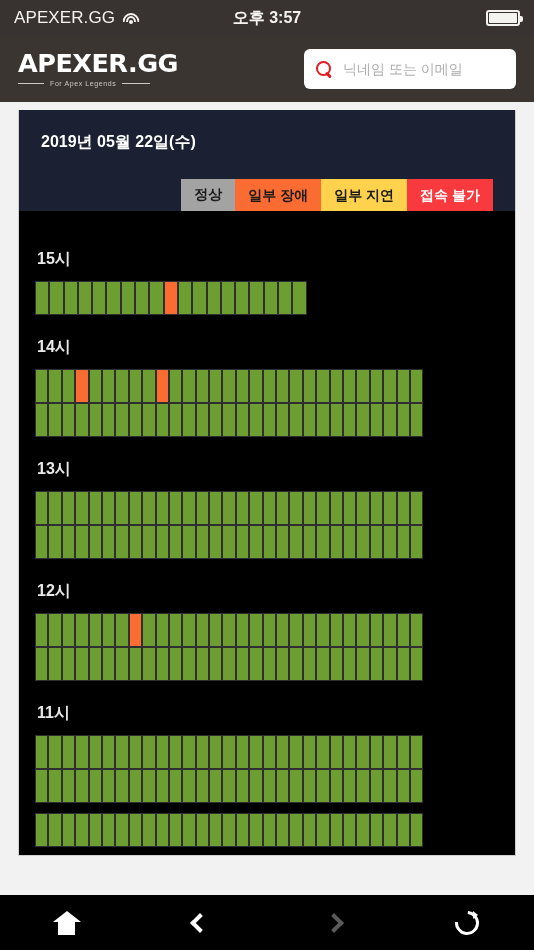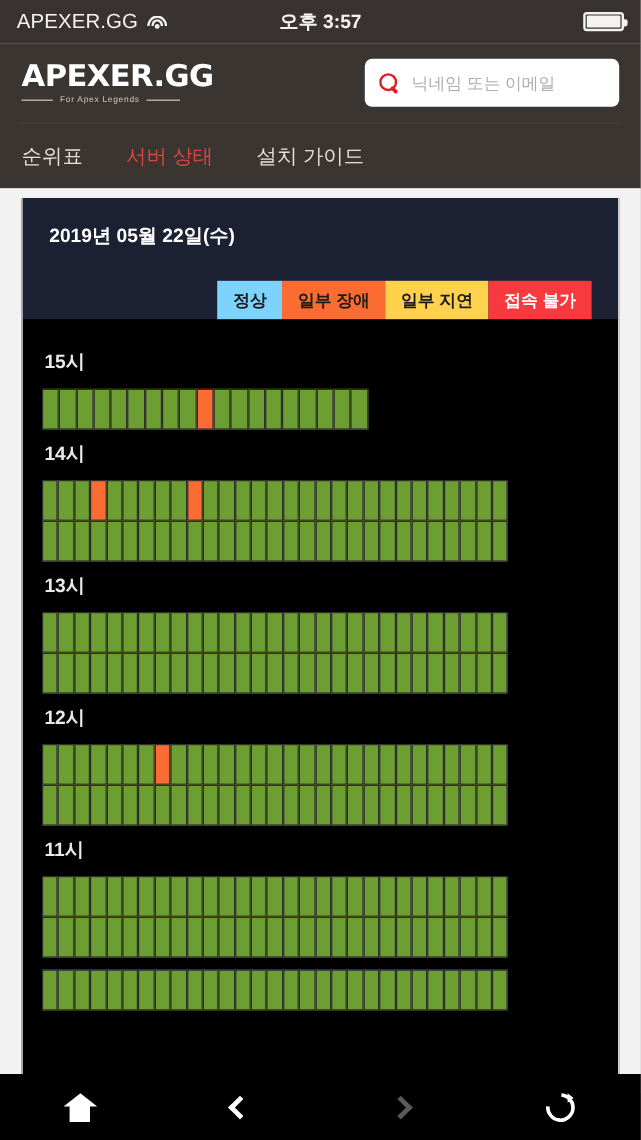--- a/index.html
+++ b/index.html
@@ -69,21 +69,21 @@
   .card-date { color:#fff; font-size:16px; font-weight:bold; }
   .legend { display:flex; justify-content:flex-end; margin-top:26px; }
   .lg {
     font-size:14px; font-weight:bold; color:#1b1b1b;
     padding:8px 13px; line-height:1.15; white-space:nowrap;
   }
 
   
   .hours { padding:16px 16px 0 16px; }
   .hour { margin-bottom:10px; }
-  .hour-label { color:#e9e9e9; font-size:16px; font-weight:bold; margin:10px 0 11px 2px; }
+  .hour-label { color:#e9e9e9; font-size:16px; font-weight:bold; margin:22px 0 11px 2px; }
   .rows { display:flex; flex-direction:column; }
   .row { display:flex; }
   .cell {
     height:34px; border:1px solid #2f2f2f; flex:0 0 auto;
   }
 
   
   .bottomnav {
     position:absolute; left:0; bottom:0; width:534px; height:55px;
     background:#000; display:flex; align-items:center;
@@ -132,33 +132,28 @@
         <span class="ln"></span>
         <span>For Apex Legends</span>
         <span class="ln l2"></span>
       </div>
     </div>
     <div class="searchbox">
       <span class="mag"></span>
       <input class="search-input" type="text" placeholder="닉네임 또는 이메일" style="">
     </div>
   </div>
-  <div class="navtabs">
-    <div class="navtab">순위표</div>
-    <div class="navtab active">서버 상태</div>
-    <div class="navtab">설치 가이드</div>
-  </div>
 </div>
 
 <div class="page">
   <div class="card">
     <div class="card-head">
       <div class="card-date">2019년 05월 22일(수)</div>
       <div class="legend">
-        <div class="lg" style="background: #7dd3fc; color: rgb(27, 27, 27);">정상</div>
+        <div class="lg" style="background: #a3a3a3; color: rgb(27, 27, 27); font-family: Liberation Serif, serif;">정상</div>
         <div class="lg" style="background: rgb(250, 108, 50); color: rgb(27, 27, 27);">일부 장애</div>
         <div class="lg" style="background: rgb(255, 210, 77); color: rgb(27, 27, 27);">일부 지연</div>
         <div class="lg" style="background: rgb(248, 58, 62); color: rgb(255, 255, 255);">접속 불가</div>
       </div>
     </div>
     <div class="hours" id="hours-container">
         <div class="hour">
           <div class="hour-label">15시</div>
           <div class="rows">
             <div class="row">

